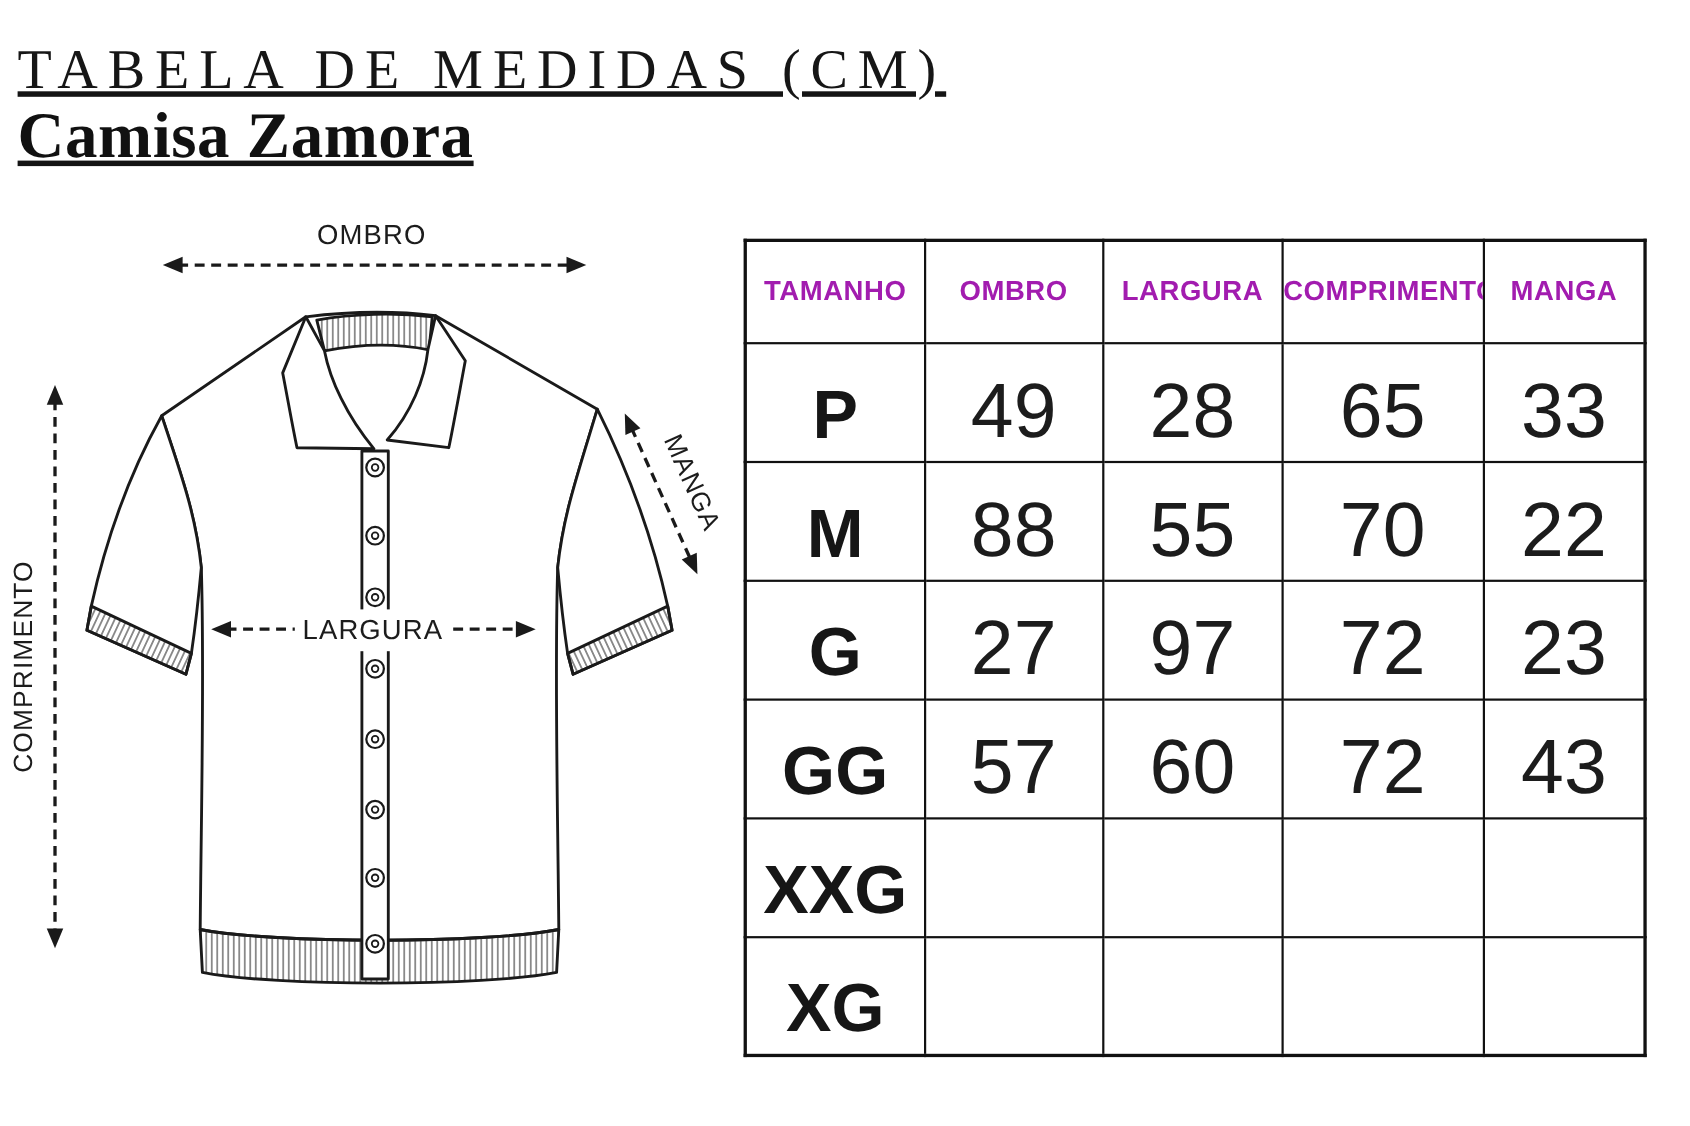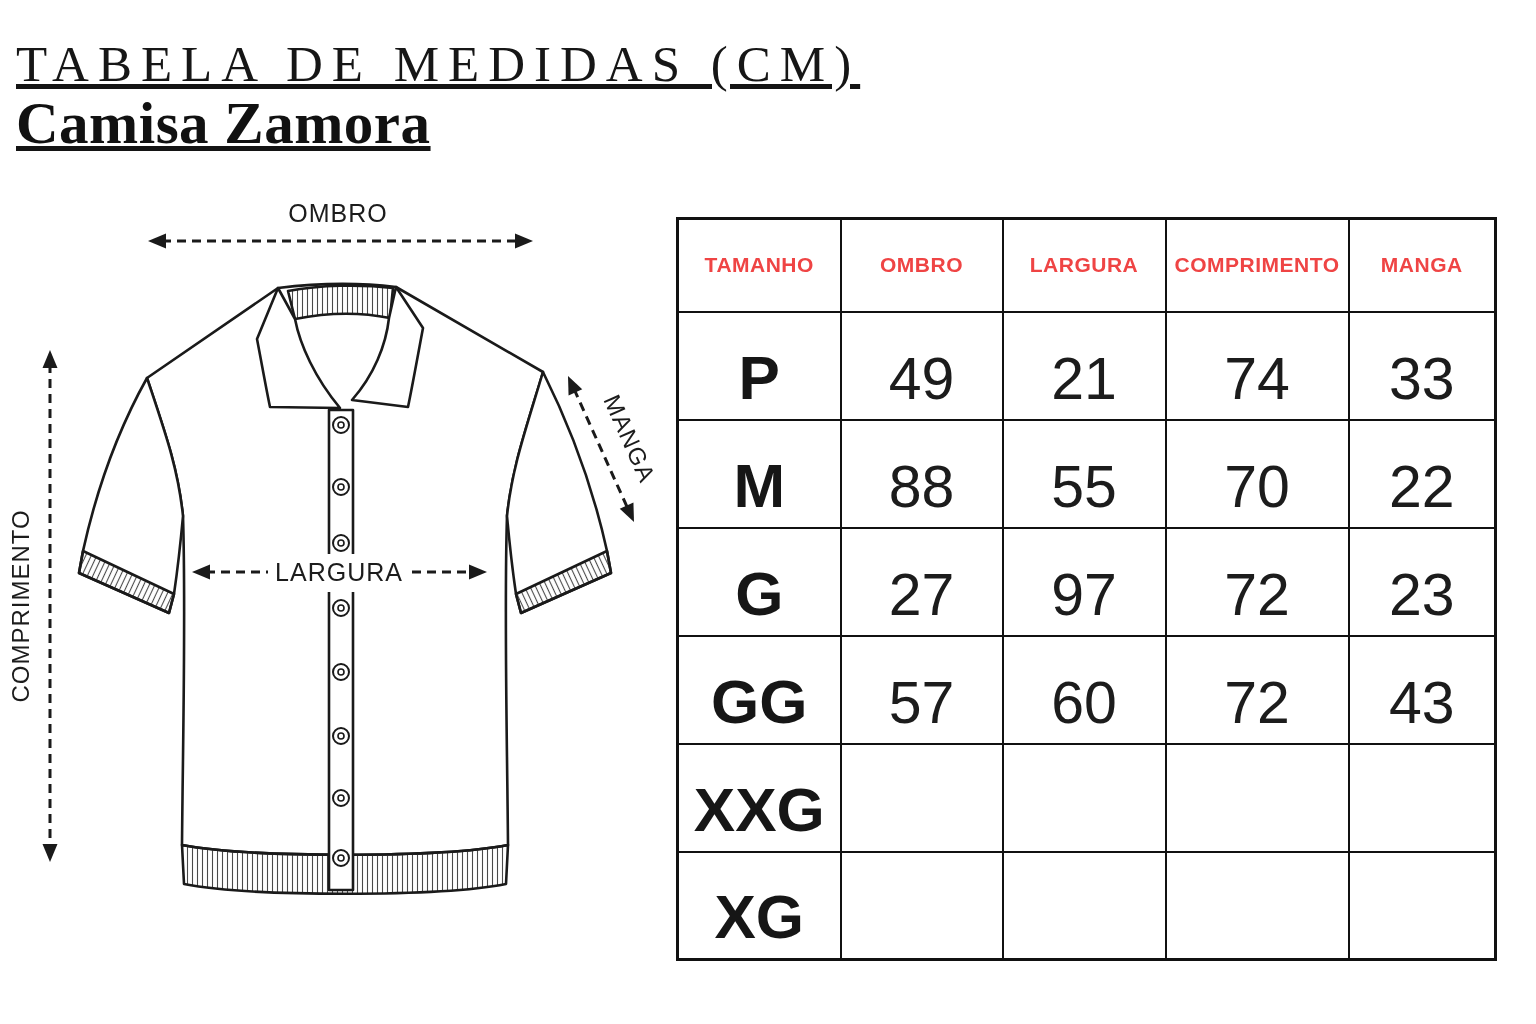--- a/index.html
+++ b/index.html
@@ -55,35 +55,35 @@
     height: 741px;
     background: #ffffff;
   }
   .size-table th, .size-table td {
     border: 2px solid #111111;
     text-align: center;
     overflow: hidden;
   }
   .size-table { border: 3px solid #111111; }
   .size-table th {
-    font-size: 21px;
+    font-size: 25px;
     font-weight: bold;
     letter-spacing: 0.5px;
     vertical-align: middle;
-    color: #ef4444;
+    color: #a21caf;
   }
   .size-table td.size-cell {
     font-size: 62px;
     font-weight: bold;
     vertical-align: bottom;
     padding-bottom: 6px;
     color: #161616;
   }
   .size-table td.value-cell {
-    font-size: 59px;
+    font-size: 70px;
     font-weight: normal;
     vertical-align: bottom;
     padding-bottom: 6px;
     color: #1c1c1c;
   }
   tr.header-row { height: 93px; }
   tr.data-row { height: 108px; }
   svg text {
     font-family: "Liberation Sans", sans-serif;
     fill: #1c1c1c;
@@ -235,22 +235,22 @@
         <th>OMBRO</th>
         <th>LARGURA</th>
         <th>COMPRIMENTO</th>
         <th>MANGA</th>
       </tr>
     </thead>
     <tbody>
       <tr class="data-row">
         <td class="size-cell">P</td>
         <td class="value-cell">49</td>
-        <td class="value-cell">21</td>
-        <td class="value-cell">74</td>
+        <td class="value-cell">28</td>
+        <td class="value-cell">65</td>
         <td class="value-cell">33</td>
       </tr>
       <tr class="data-row">
         <td class="size-cell">M</td>
         <td class="value-cell">88</td>
         <td class="value-cell">55</td>
         <td class="value-cell">70</td>
         <td class="value-cell">22</td>
       </tr>
       <tr class="data-row">

